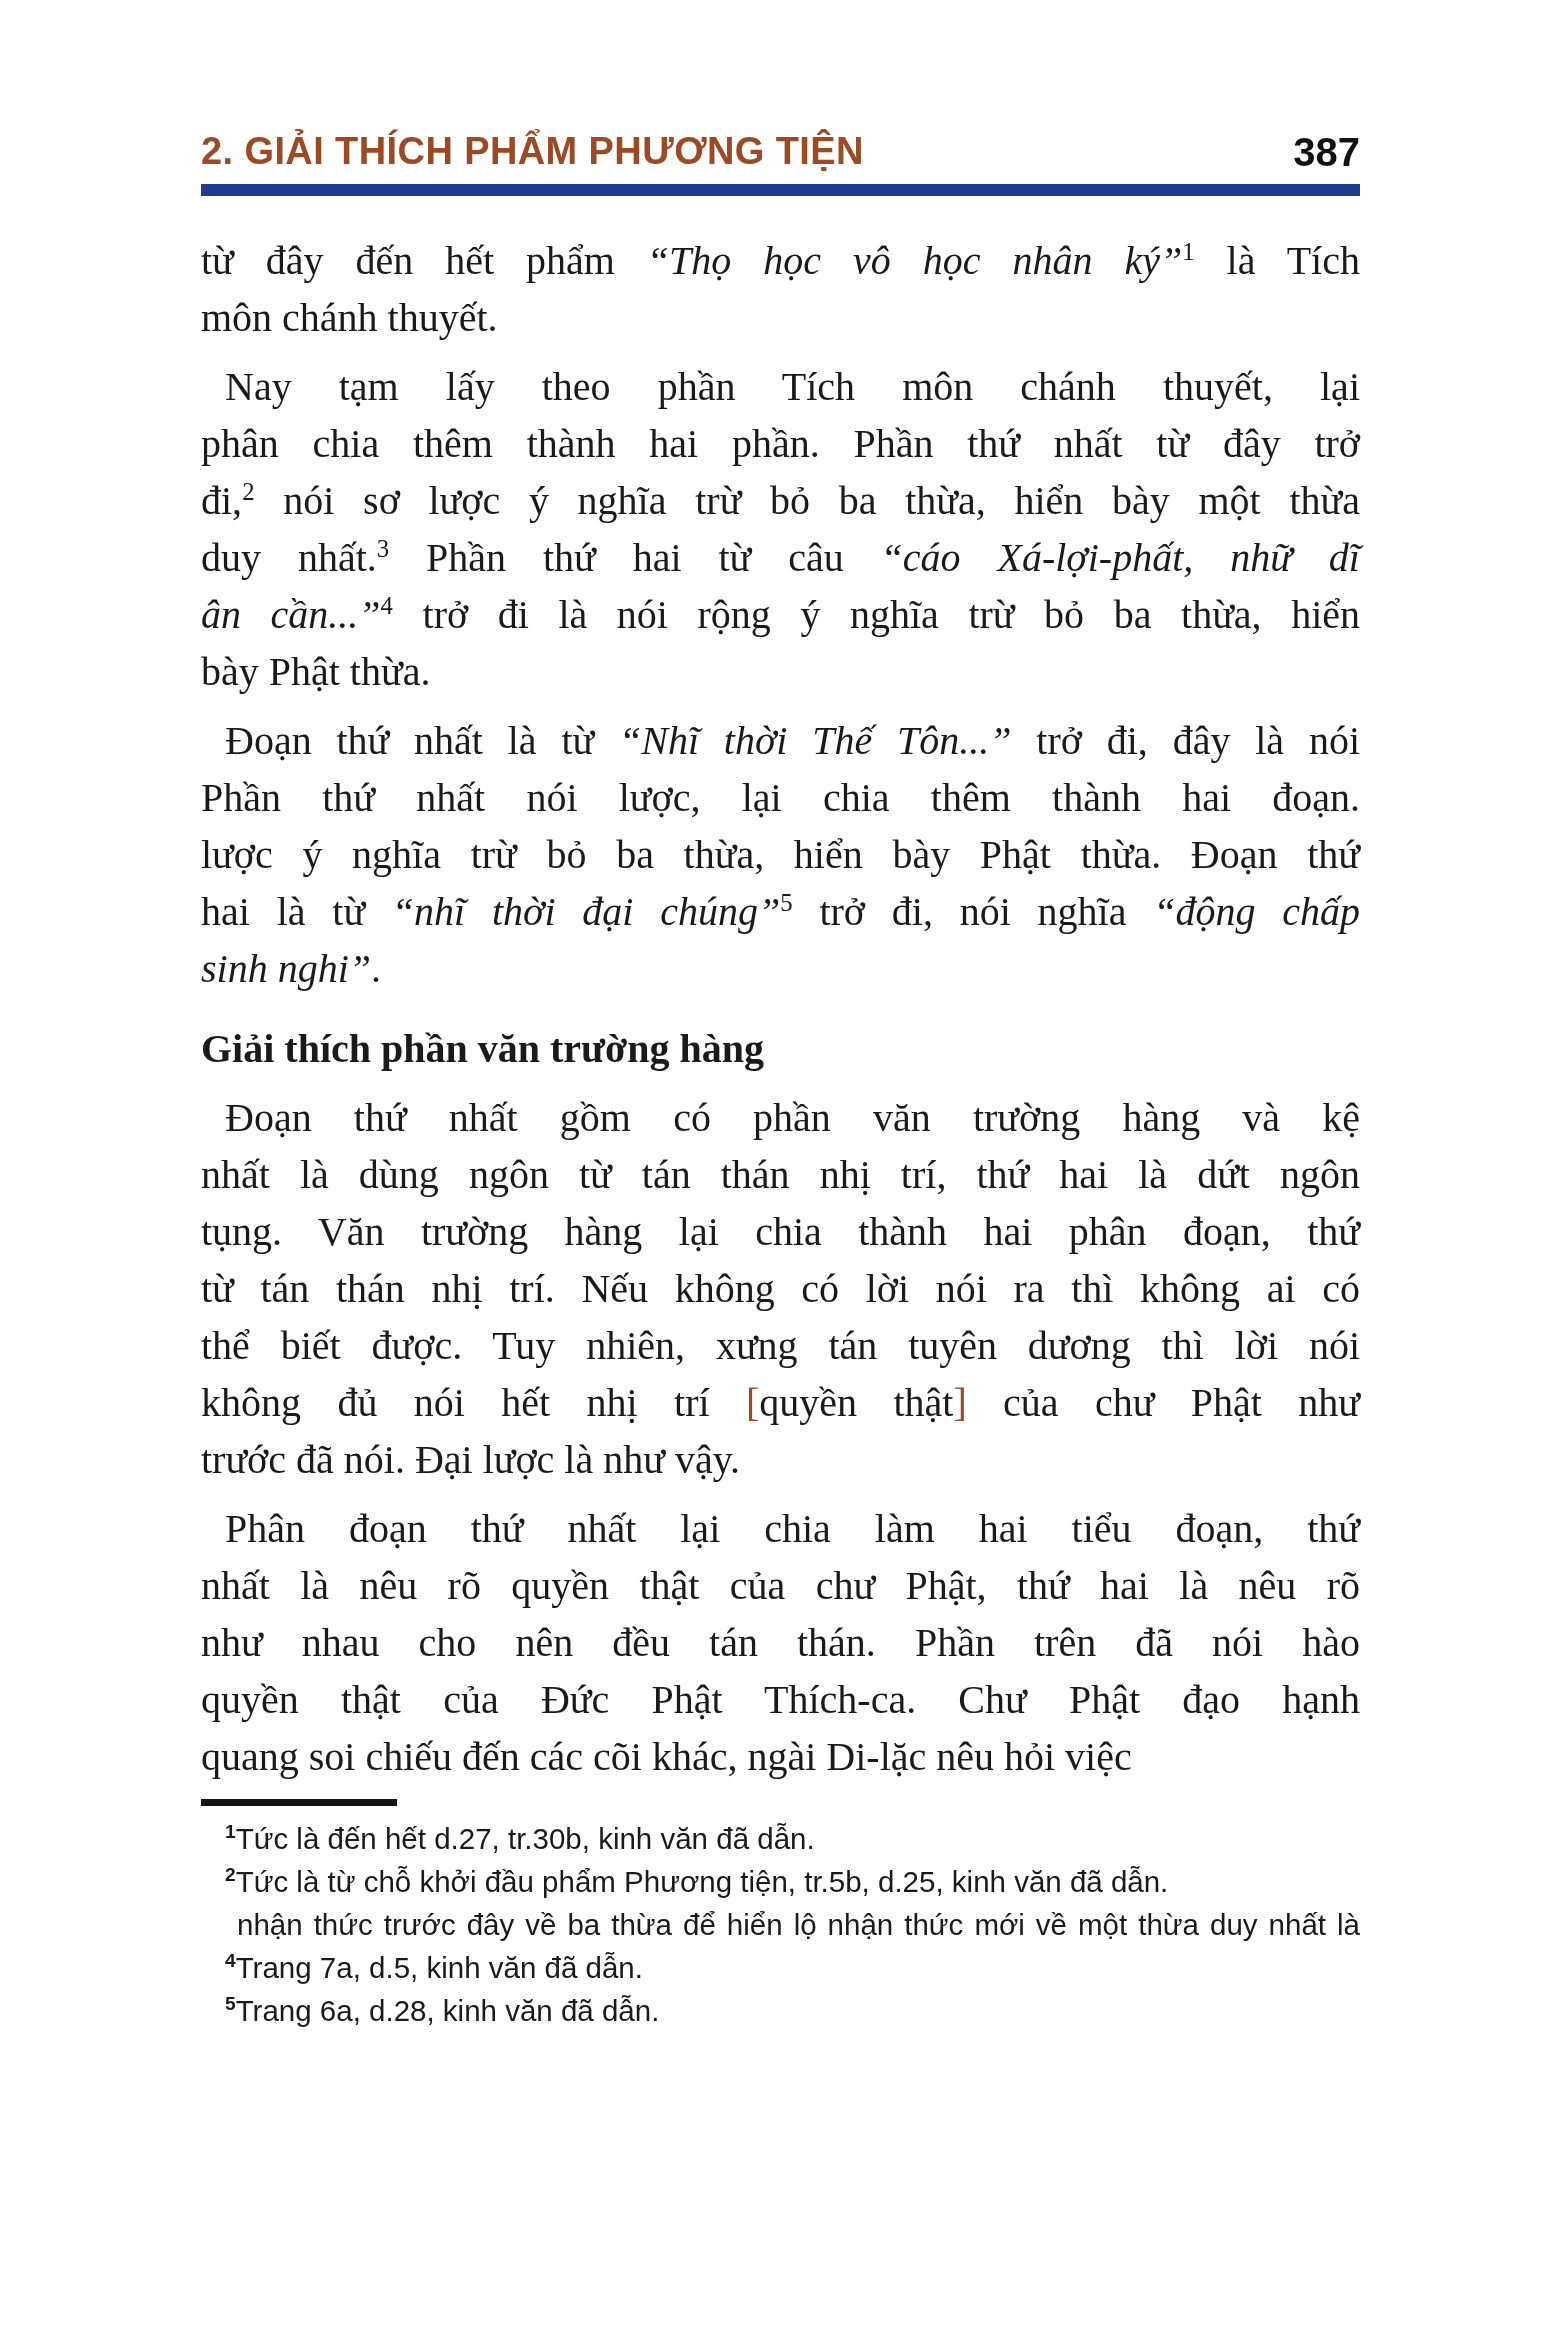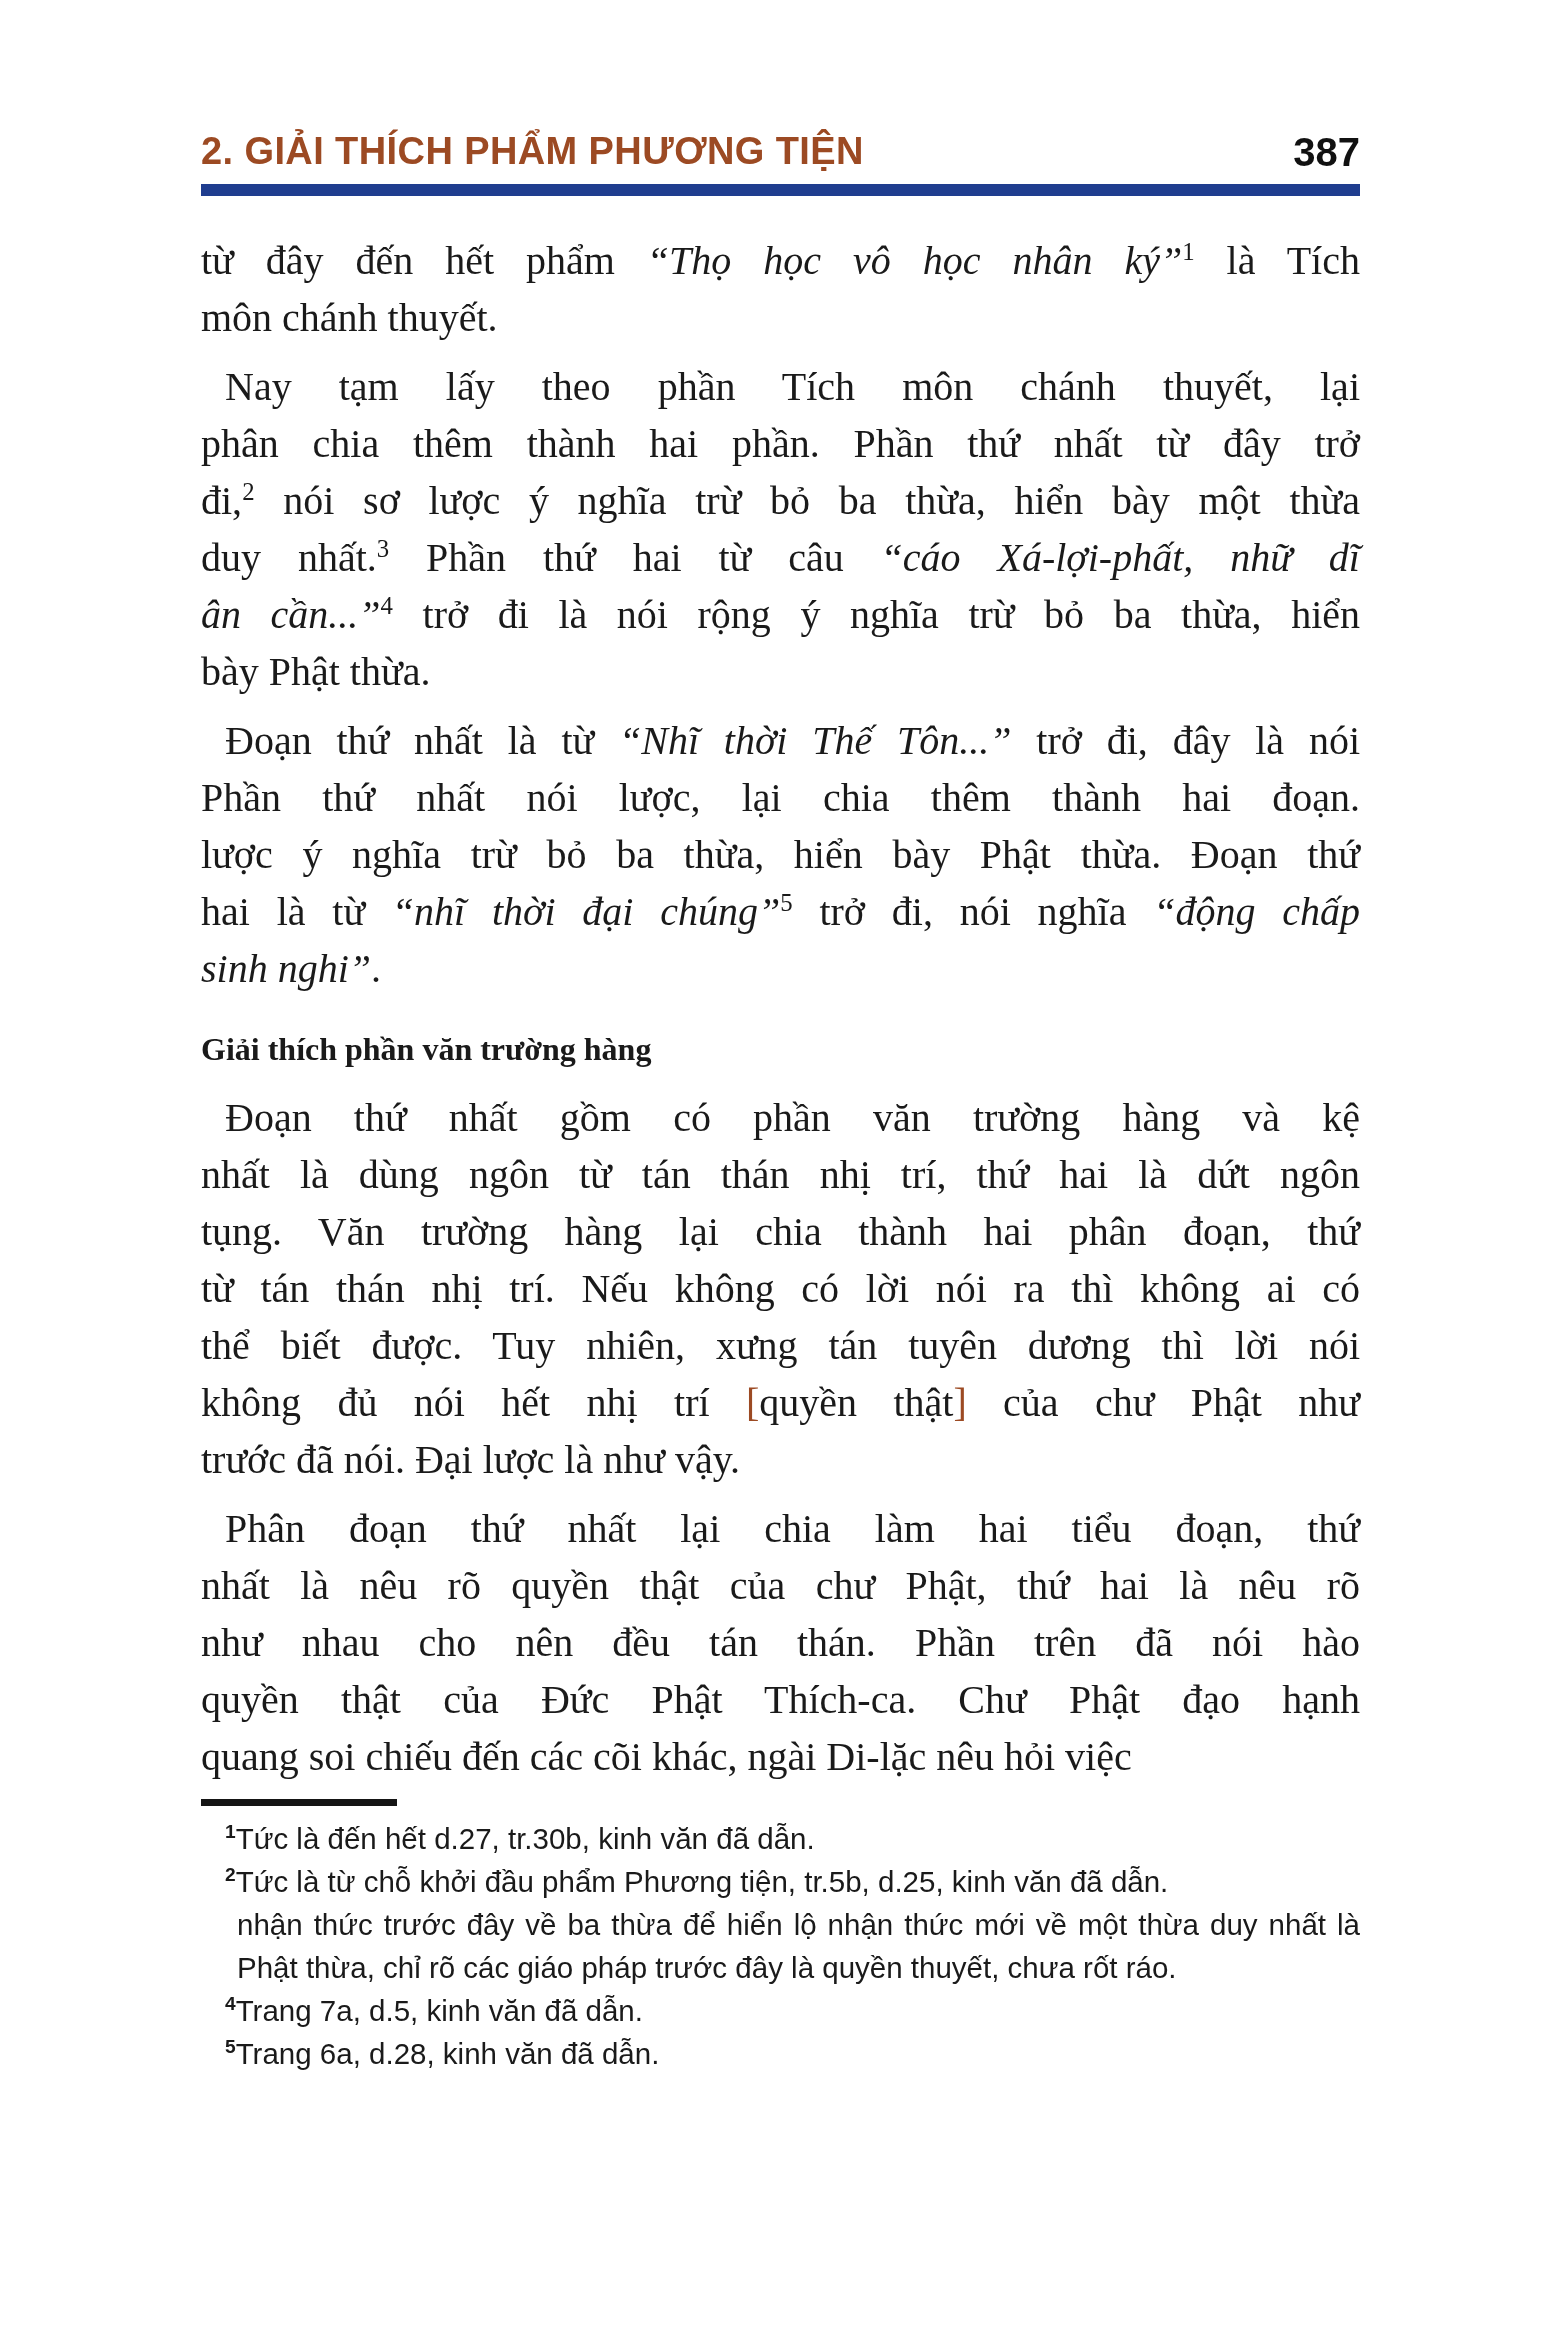--- a/index.html
+++ b/index.html
@@ -51,21 +51,21 @@
     text-align-last:justify;
     white-space:normal;
   }
   .line.last{text-align-last:left;}
   .para.ind .line:first-child{text-indent:24px;}
   .it{font-style:italic;}
   .sup{vertical-align:super;font-size:62%;line-height:0;}
   .accent{color:var(--accent);}
   .sect{
     font-family:"Liberation Serif",serif;
-    font-size:32px;font-weight:bold;
+    font-size:40px;font-weight:bold;
     line-height:52px;
     margin:26px 0 14px 0;
   }
   
   .fn-rule{
     margin-top:14px;
     width:196px;height:7px;background:#151515;
   }
   .footnotes{
     margin-top:10.4px;
@@ -137,21 +137,20 @@
 
   <section class="footnotes" id="footnotes-root">
       <div class="fn">
         <div class="fn-line"><span class="fn-marker">1</span>Tức là đến hết d.27, tr.30b, kinh văn đã dẫn.</div>
       </div>
       <div class="fn">
         <div class="fn-line"><span class="fn-marker">2</span>Tức là từ chỗ khởi đầu phẩm Phương tiện, tr.5b, d.25, kinh văn đã dẫn.</div>
       </div>
       <div class="fn">
         <div class="fn-line cont just">nhận thức trước đây về ba thừa để hiển lộ nhận thức mới về một thừa duy nhất là</div>
-        <div class="fn-line cont">Phật thừa, chỉ rõ các giáo pháp trước đây là quyền thuyết, chưa rốt ráo.</div>
       </div>
       <div class="fn">
         <div class="fn-line"><span class="fn-marker">4</span>Trang 7a, d.5, kinh văn đã dẫn.</div>
       </div>
       <div class="fn">
         <div class="fn-line"><span class="fn-marker">5</span>Trang 6a, d.28, kinh văn đã dẫn.</div>
       </div>
     </section>
 
 </div>

